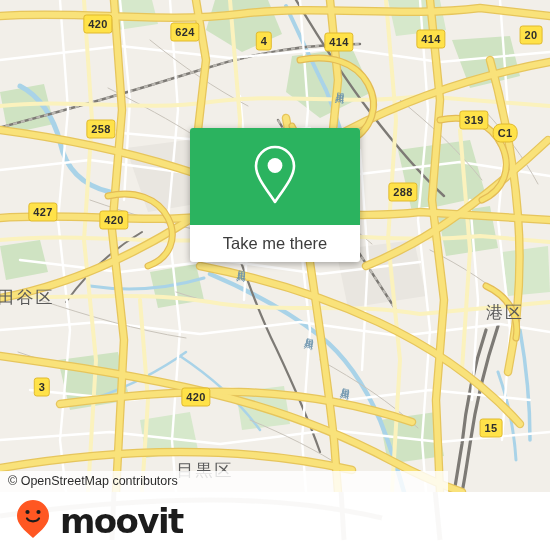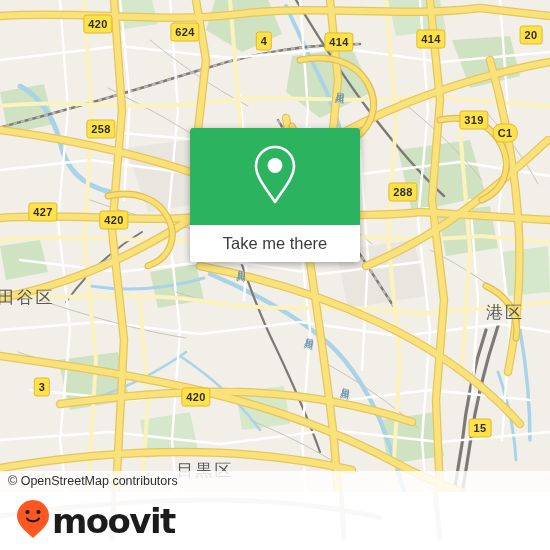--- a/index.html
+++ b/index.html
@@ -68,21 +68,21 @@
     font-size: 9.5px;
     letter-spacing: 1px;
     writing-mode: vertical-rl;
     white-space: nowrap;
     font-family: "DejaVu Sans", sans-serif;
   }
 
   
   #attribution {
     position: absolute; left: 0; bottom: 0;
-    width: 550px;
+    width: 448px;
     padding: 3px 6px 4px 8px;
     background: rgba(255,255,255,0.82);
     color: #2c2c2c;
     font-size: 12.5px;
     font-family: "Liberation Sans", sans-serif;
   }
 
   
   #card {
     position: absolute;
@@ -124,21 +124,21 @@
   #footer-title {
     position: relative; z-index: 2;
     color: #3d3d3d;
     font-size: 17px;
     letter-spacing: .4px;
     font-family: "DejaVu Sans", sans-serif;
     white-space: nowrap;
   }
   #brand {
     position: relative; z-index: 2;
-    display: flex; align-items: center; gap: 2px;
+    display: flex; align-items: center; gap: 10px;
   }
   #brand-text {
     color: #1c1c1c;
     font-size: 34px;
     font-weight: bold;
     letter-spacing: -1.6px;
     font-family: "DejaVu Sans", sans-serif;
     line-height: 1;
   }
 </style>
@@ -305,21 +305,21 @@
       <div class="shield" style="left:431px; top:39px;">414</div>
       <div class="shield" style="left:531px; top:35px;">20</div>
       <div class="shield" style="left:101px; top:129px;">258</div>
       <div class="shield" style="left:428px; top:120px;margin-left:46px;">319</div>
       <div class="shield" style="left:505px; top:133px;border-radius:8px;">C1</div>
       <div class="shield" style="left:21px;  top:212px;margin-left:22px;">427</div>
       <div class="shield" style="left:114px; top:220px;">420</div>
       <div class="shield" style="left:403px; top:192px;">288</div>
       <div class="shield" style="left:42px;  top:387px;">3</div>
       <div class="shield" style="left:196px; top:397px;">420</div>
-      <div class="shield" style="left:480px; top:428px;">15</div>
+      <div class="shield" style="left:491px; top:428px;">15</div>
     </div>
 
     <div>
       <div class="place-label" style="left:26px;  top:297px;">田谷区</div>
       <div class="place-label" style="left:505px; top:312px;text-align:right;">港区</div>
       <div class="place-label" style="left:205px; top:470px;">目黒区</div>
     </div>
 
     <div>
       <div class="river-label" style="left:236px; top:263px; transform:rotate(8deg);">目黒川</div>

